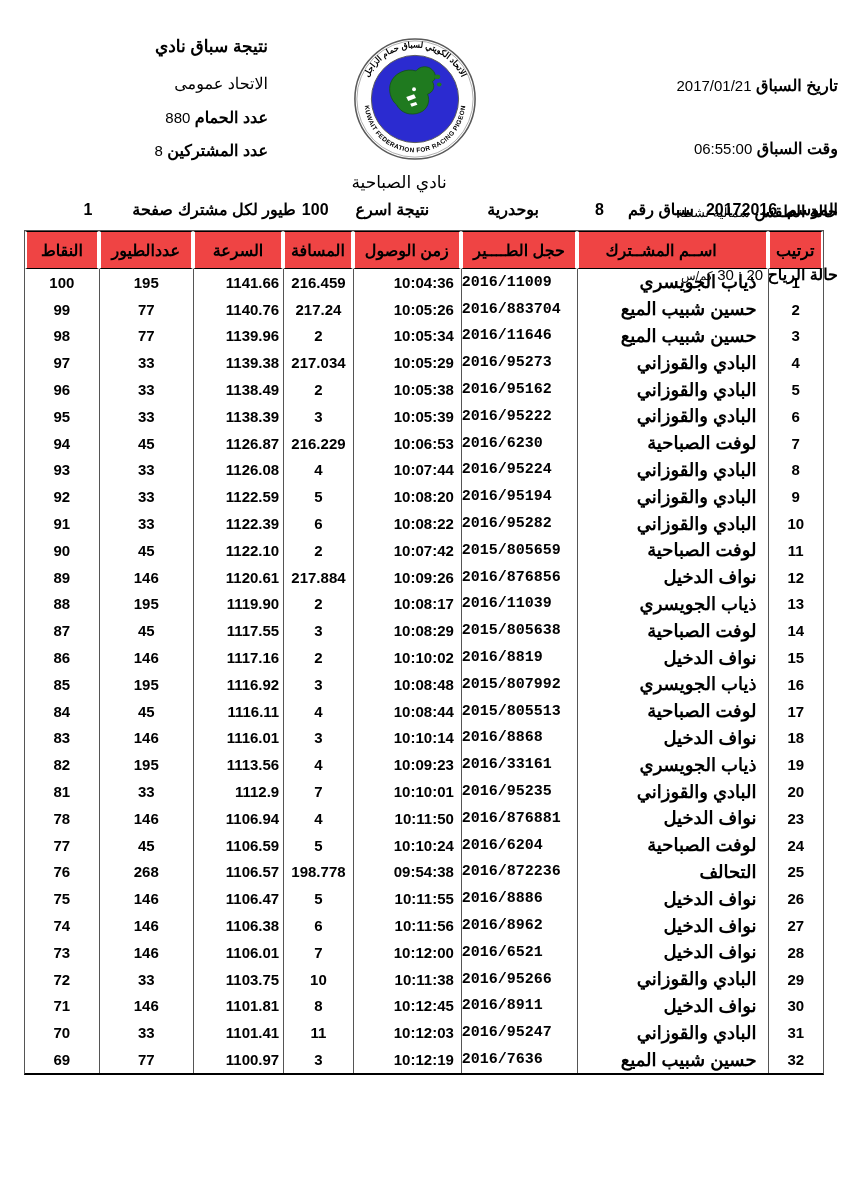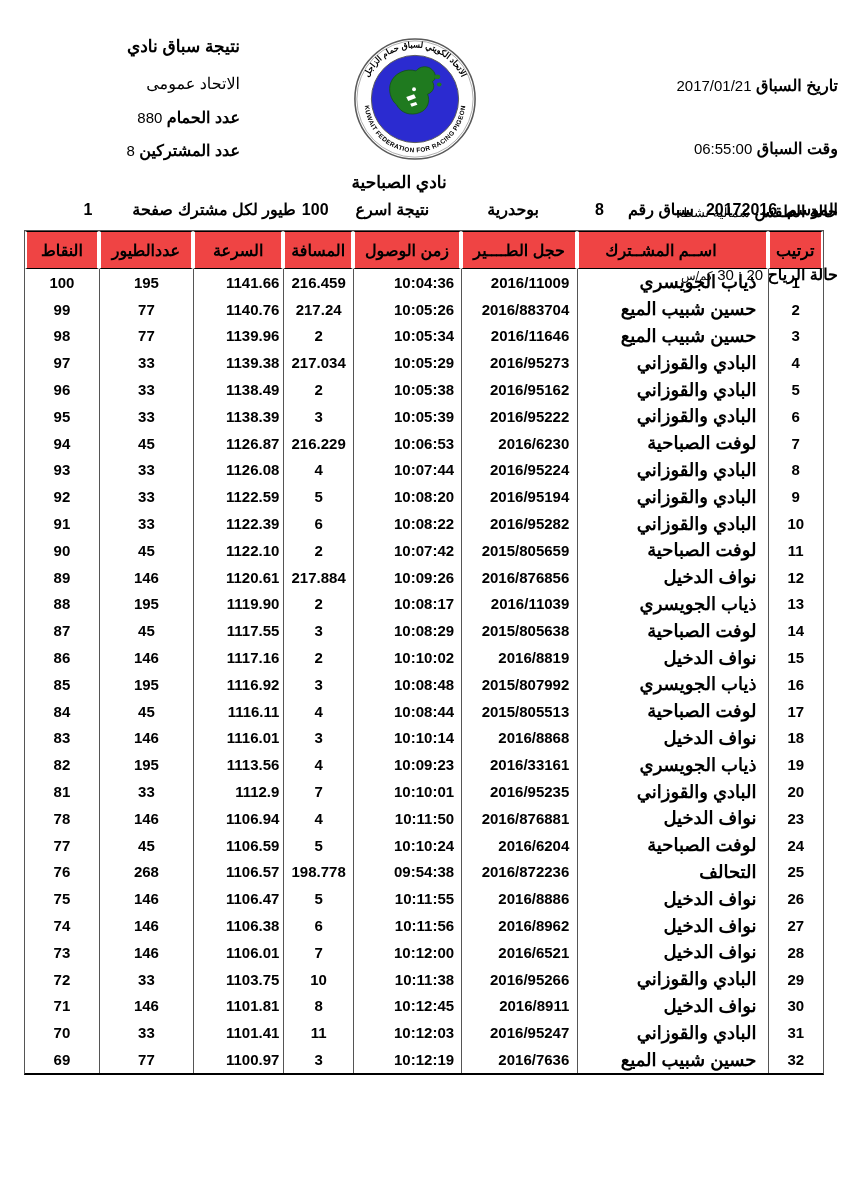--- a/index.html
+++ b/index.html
@@ -1,39 +1,39 @@
 <!DOCTYPE html>
 <html lang="ar"><head>
 <meta charset="utf-8">
 <style>
   * { margin:0; padding:0; box-sizing:border-box; }
   html,body { background:#fff; }
   body { font-family:"Liberation Sans", sans-serif; color:#000; }
   .page { position:relative; width:848px; height:1200px; background:#fff; overflow:hidden; }
 
   
-  .top-left { position:absolute; top:36px; right:608px; direction:rtl; text-align:right; white-space:nowrap; }
+  .top-left { position:absolute; top:36px; right:580px; direction:rtl; text-align:right; white-space:nowrap; }
   .top-left .line { margin-bottom:14px; font-size:16px; }
   .top-left .line.l1 { font-weight:bold; font-size:17px; margin-bottom:17px; }
   .top-left .line.l2 { font-weight:normal; margin-bottom:15px; }
   .top-left .lbl { font-weight:bold; }
   .top-left .val { font-weight:normal; font-size:15px; }
 
   .top-right { position:absolute; top:32px; right:10px; direction:rtl; text-align:right; white-space:nowrap; }
   .top-right .line { margin-bottom:15px; font-size:16px;margin-top:44px; }
   .top-right .lbl { font-weight:bold; }
   .top-right .val { font-weight:normal; font-size:15px; }
   .top-right .val.small { font-size:13px; }
   .top-right .unit { font-size:12px; }
 
   .logo-wrap { position:absolute; top:36px; left:352px; width:126px; height:126px; }
 
   
   .club-title { position:absolute; top:172px; left:0; width:798px; text-align:center;
-                font-size:17px; font-weight:bold; direction:rtl; }
+                font-size:17px; font-weight:normal; direction:rtl; }
 
   .meta-row { position:absolute; top:200px; left:0; width:848px; padding-right:10px;
               direction:rtl; display:flex; align-items:baseline;
               font-size:16px; font-weight:bold; white-space:nowrap; }
   .meta-row span { display:inline-block; }
   .m-season       { margin-left:10px; }
   .m-season-val   { margin-left:12px; }
   .m-raceno       { margin-left:24px; }
   .m-raceno-val   { margin-left:56px; }
   .m-location     { margin-left:58px; }
@@ -54,21 +54,21 @@
       white-space:nowrap; overflow:visible; }
   table.results thead th.h-name { text-align:left; padding-left:26px; }
   table.results td {
       height:26.8px; border-left:1px solid #555;
       font-size:15px; font-weight:bold; vertical-align:middle; white-space:nowrap; }
   table.results td.c-points   { border-left:none; text-align:center; }
   table.results td.c-birds    { text-align:center; }
   table.results td.c-speed    { text-align:right; padding-right:4px;padding-left:32px; }
   table.results td.c-distance { text-align:center; }
   table.results td.c-arrival  { text-align:right; padding-right:7px; }
-  table.results td.c-ring     { text-align:right; padding-right:8px; }
+  table.results td.c-ring     { padding-right:8px;font-family:Liberation Mono, monospace; }
   table.results td.c-name     { text-align:right; padding-right:10px; direction:rtl; font-size:18px; }
   table.results td.c-rank     { text-align:center; }
 </style>
 </head>
 <body>
 
 <div class="page">
 
   <div class="top-left">
     <div class="line l1">نتيجة سباق نادي</div>

